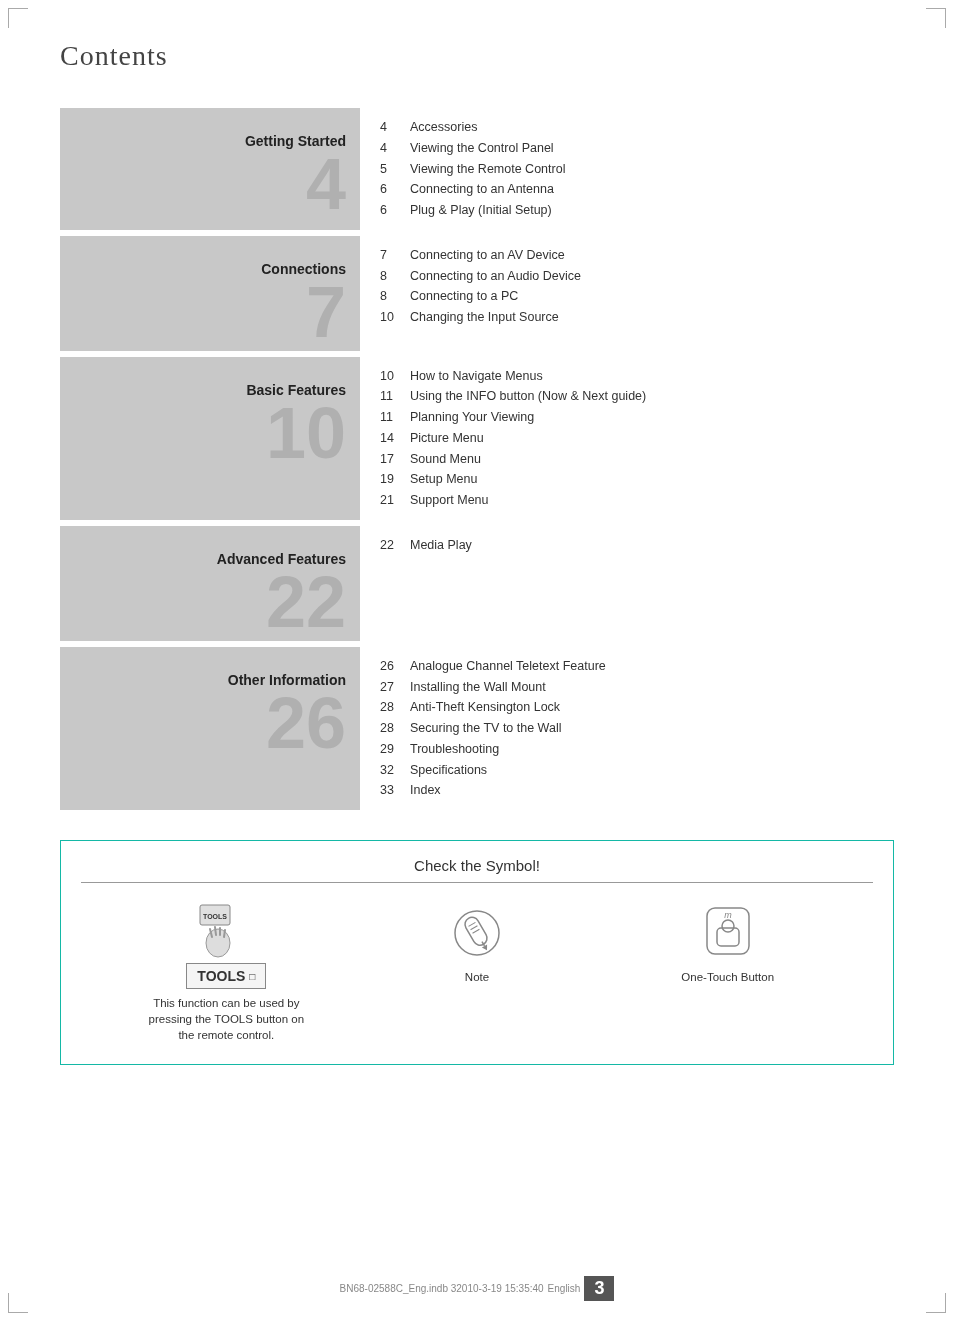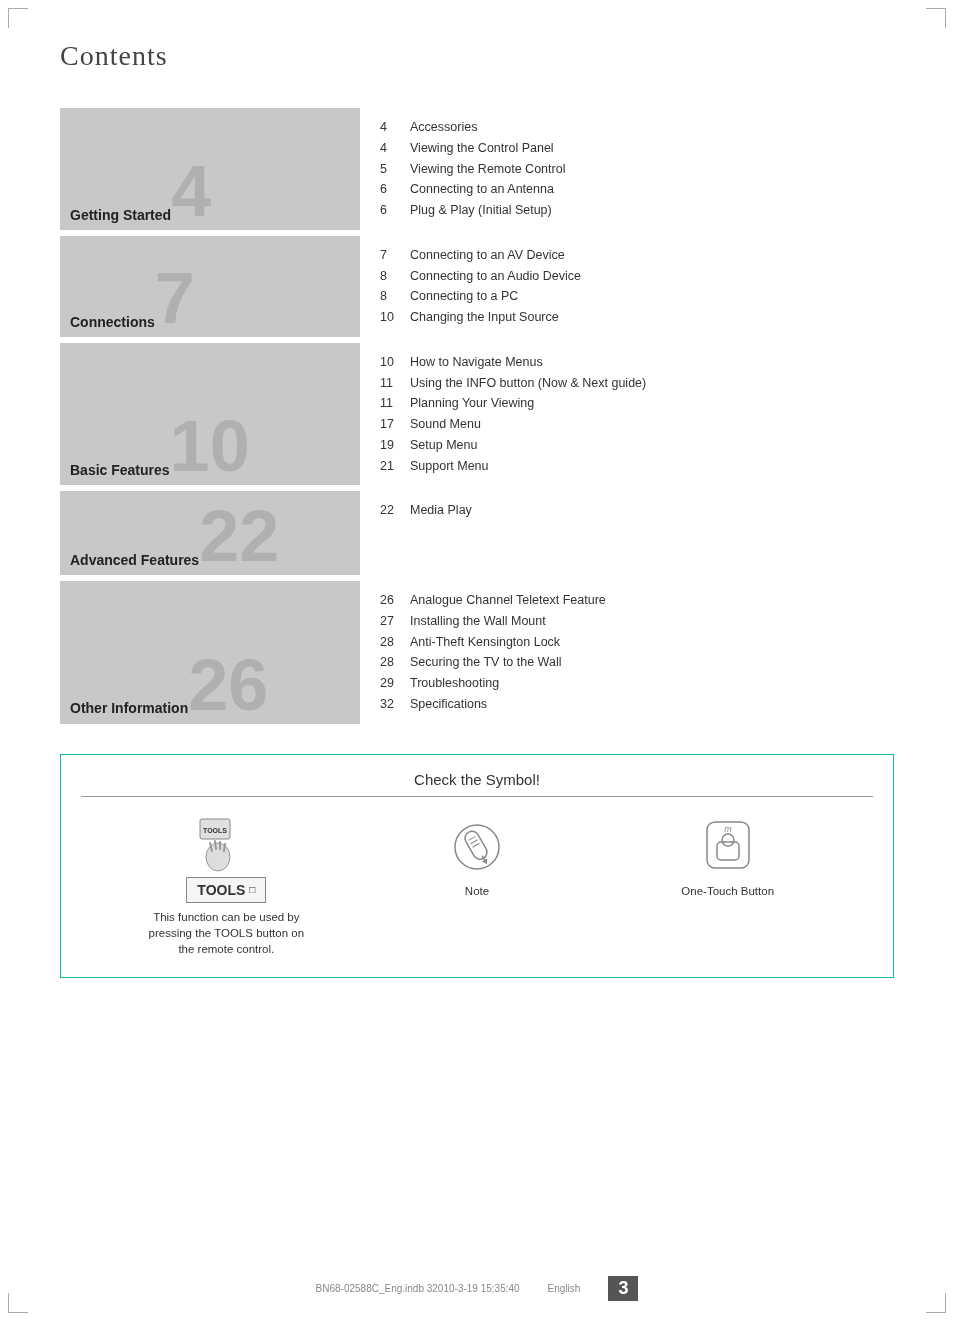--- a/index.html
+++ b/index.html
@@ -43,24 +43,24 @@
       display: flex;
       margin-bottom: 6px;
       min-height: 80px;
     }
 
     .section-label-col {
       width: 300px;
       min-width: 300px;
       background: #c8c8c8;
       display: flex;
-      flex-direction: row;
+      flex-direction: column;
       align-items: flex-end;
       justify-content: flex-start;
-      padding: 11px 14px 6px 10px;
+      padding: 24px 14px 6px 10px;
       position: relative;
     }
 
     .section-label-col .section-title {
       font-size: 14px;
       font-weight: bold;
       color: #222;
       text-align: right;
       line-height: 1.3;
     }
@@ -262,20 +262,24 @@
           </div>
           <div class="toc-item">
             <span class="page-num">11</span>
             <span class="item-text">Using the INFO button (Now &amp; Next guide)</span>
           </div>
           <div class="toc-item">
             <span class="page-num">11</span>
             <span class="item-text">Planning Your Viewing</span>
           </div>
           <div class="toc-item">
+            <span class="page-num">14</span>
+            <span class="item-text">Picture Menu</span>
+          </div>
+          <div class="toc-item">
             <span class="page-num">17</span>
             <span class="item-text">Sound Menu</span>
           </div>
           <div class="toc-item">
             <span class="page-num">19</span>
             <span class="item-text">Setup Menu</span>
           </div>
           <div class="toc-item">
             <span class="page-num">21</span>
             <span class="item-text">Support Menu</span>
@@ -316,20 +320,24 @@
             <span class="page-num">28</span>
             <span class="item-text">Securing the TV to the Wall</span>
           </div>
           <div class="toc-item">
             <span class="page-num">29</span>
             <span class="item-text">Troubleshooting</span>
           </div>
           <div class="toc-item">
             <span class="page-num">32</span>
             <span class="item-text">Specifications</span>
+          </div>
+          <div class="toc-item">
+            <span class="page-num">33</span>
+            <span class="item-text">Index</span>
           </div>
         </div>
       </div>
     </div>
 
   <div class="symbol-box">
     <div class="symbol-box-title">Check the Symbol!</div>
     <div class="symbol-icons-row">
 
       <div class="symbol-item">
@@ -387,18 +395,18 @@
         </div>
         <div class="symbol-desc">One-Touch Button</div>
       </div>
 
     </div>
   </div>
 </div>
 
 <div class="page-footer">
   <span>BN68-02588C_Eng.indb   3</span>
-  <div style="display:flex; align-items:center; gap:28px;">
+  <div style="display:flex; align-items:center; gap:4px;">
     <span>2010-3-19   15:35:40</span>
     <span>English</span>
     <span class="page-num-badge">3</span>
   </div>
 </div>
 
 </body></html>

